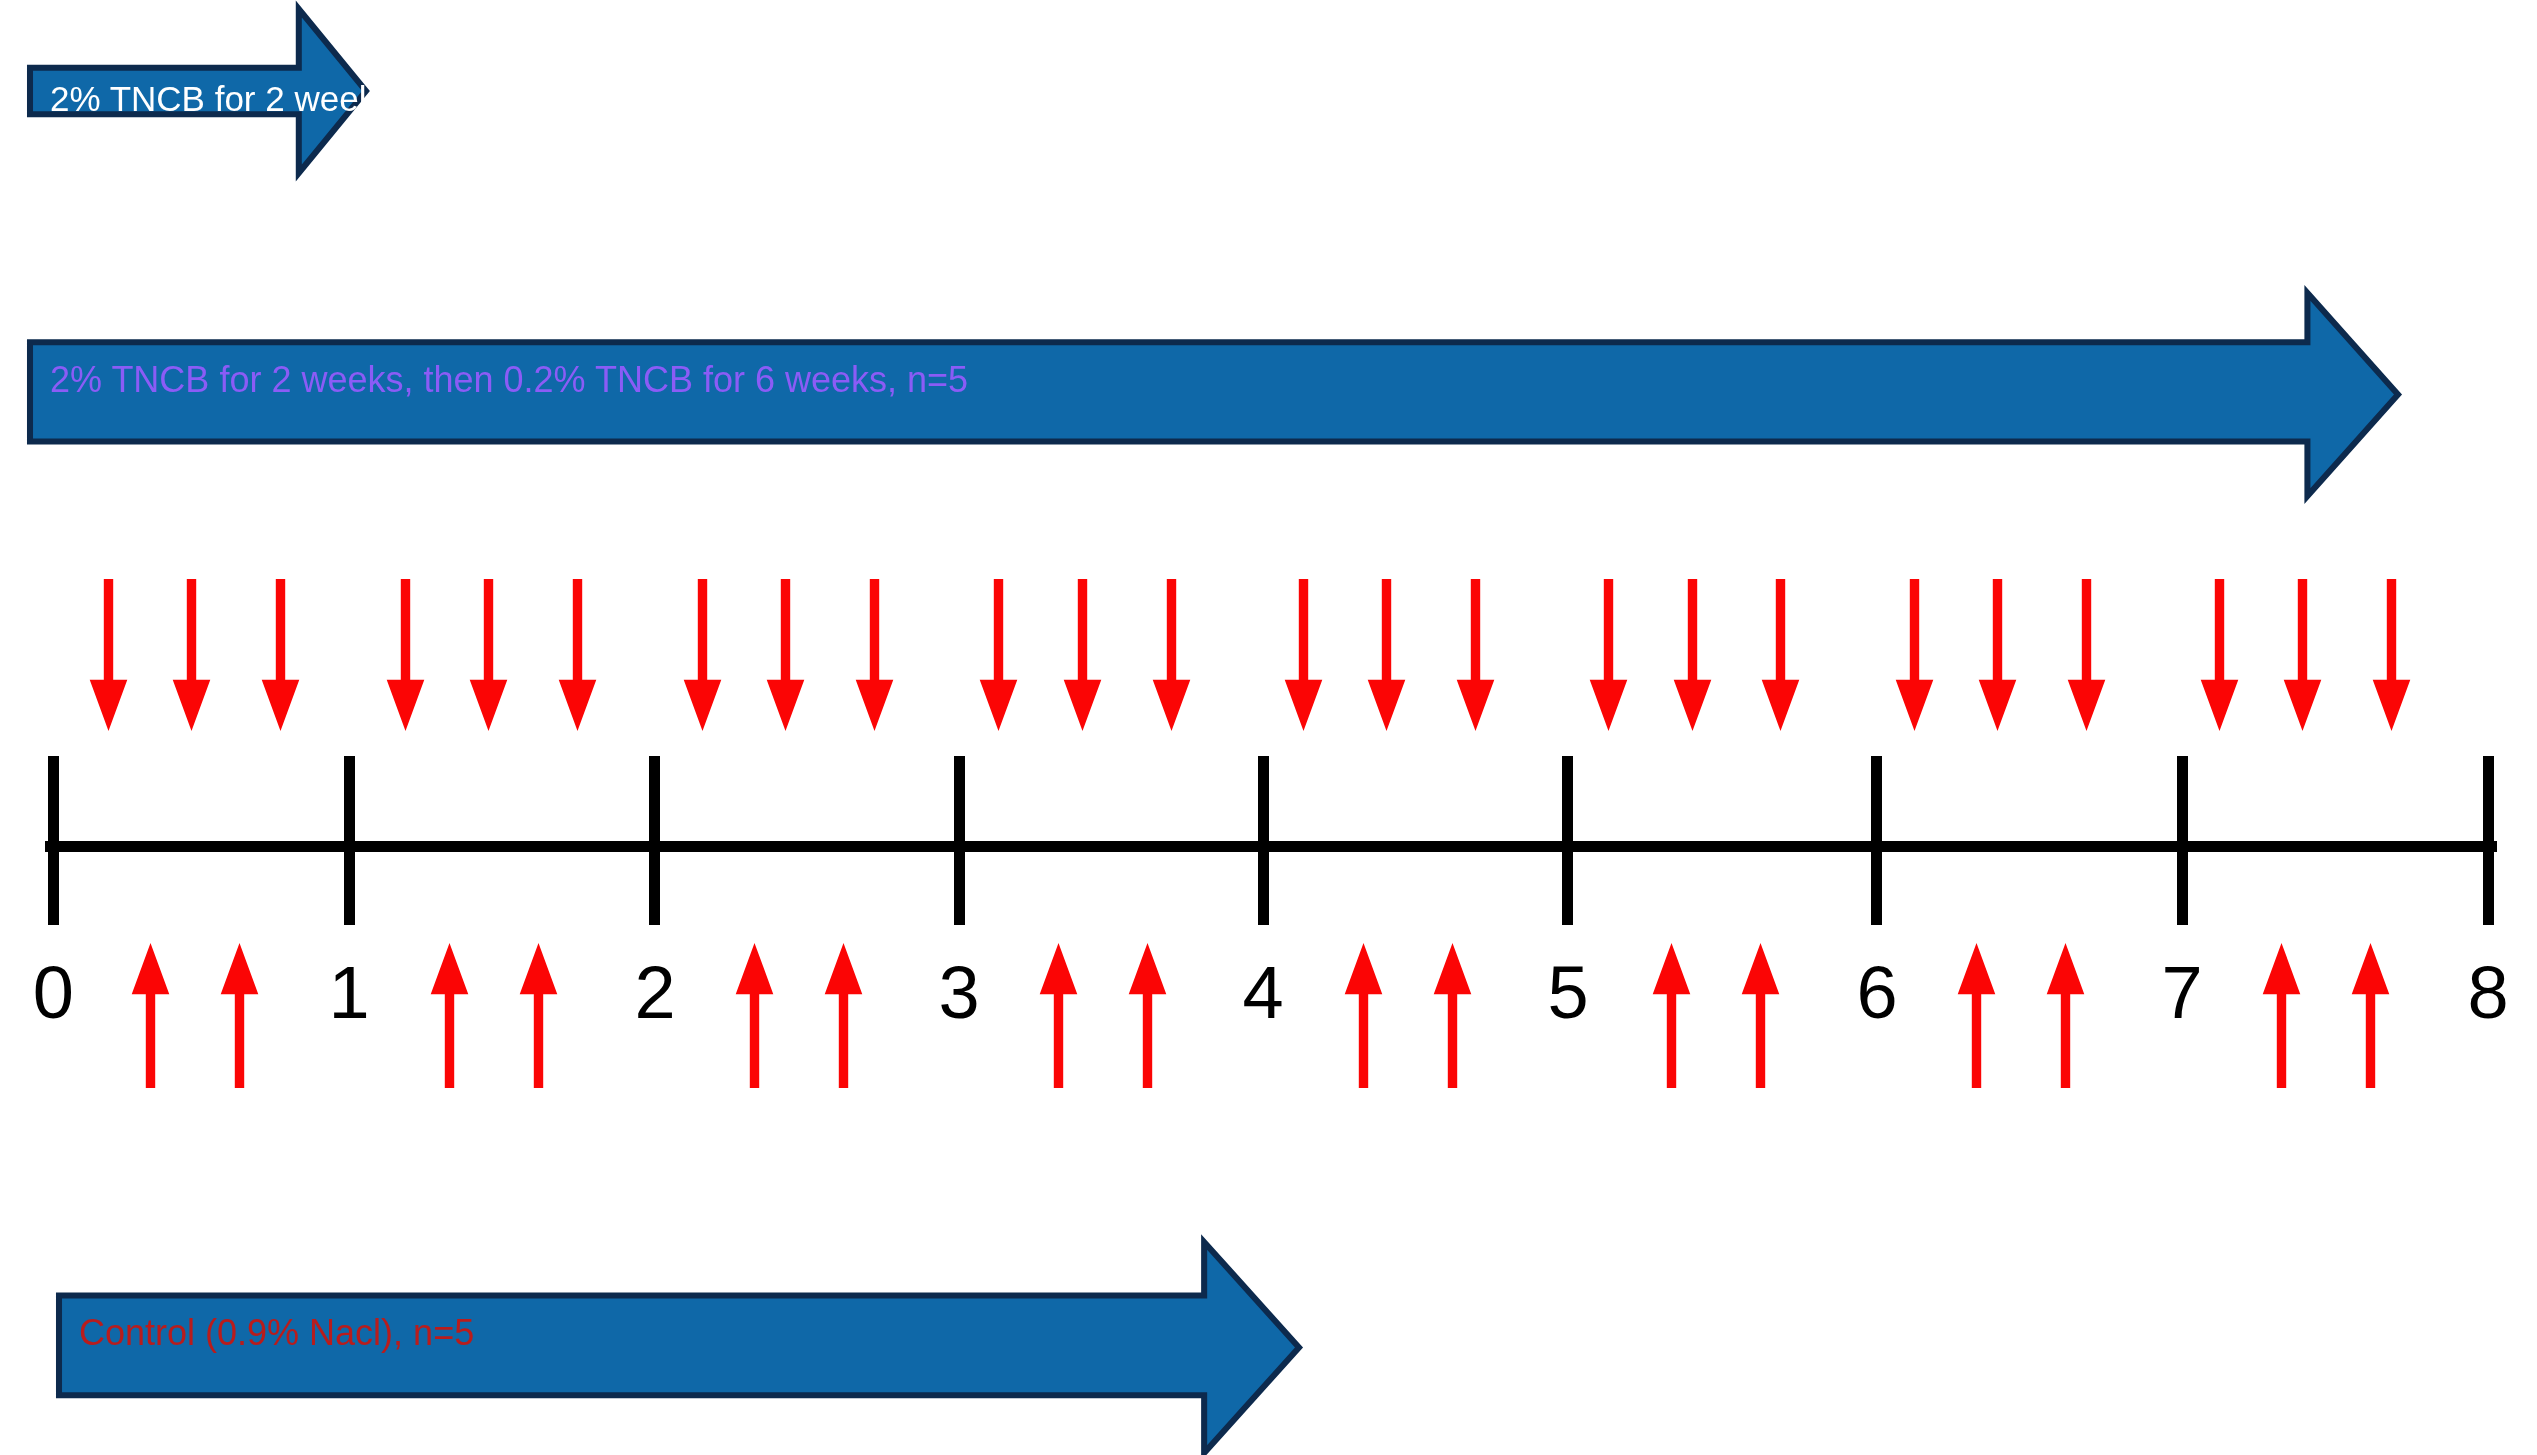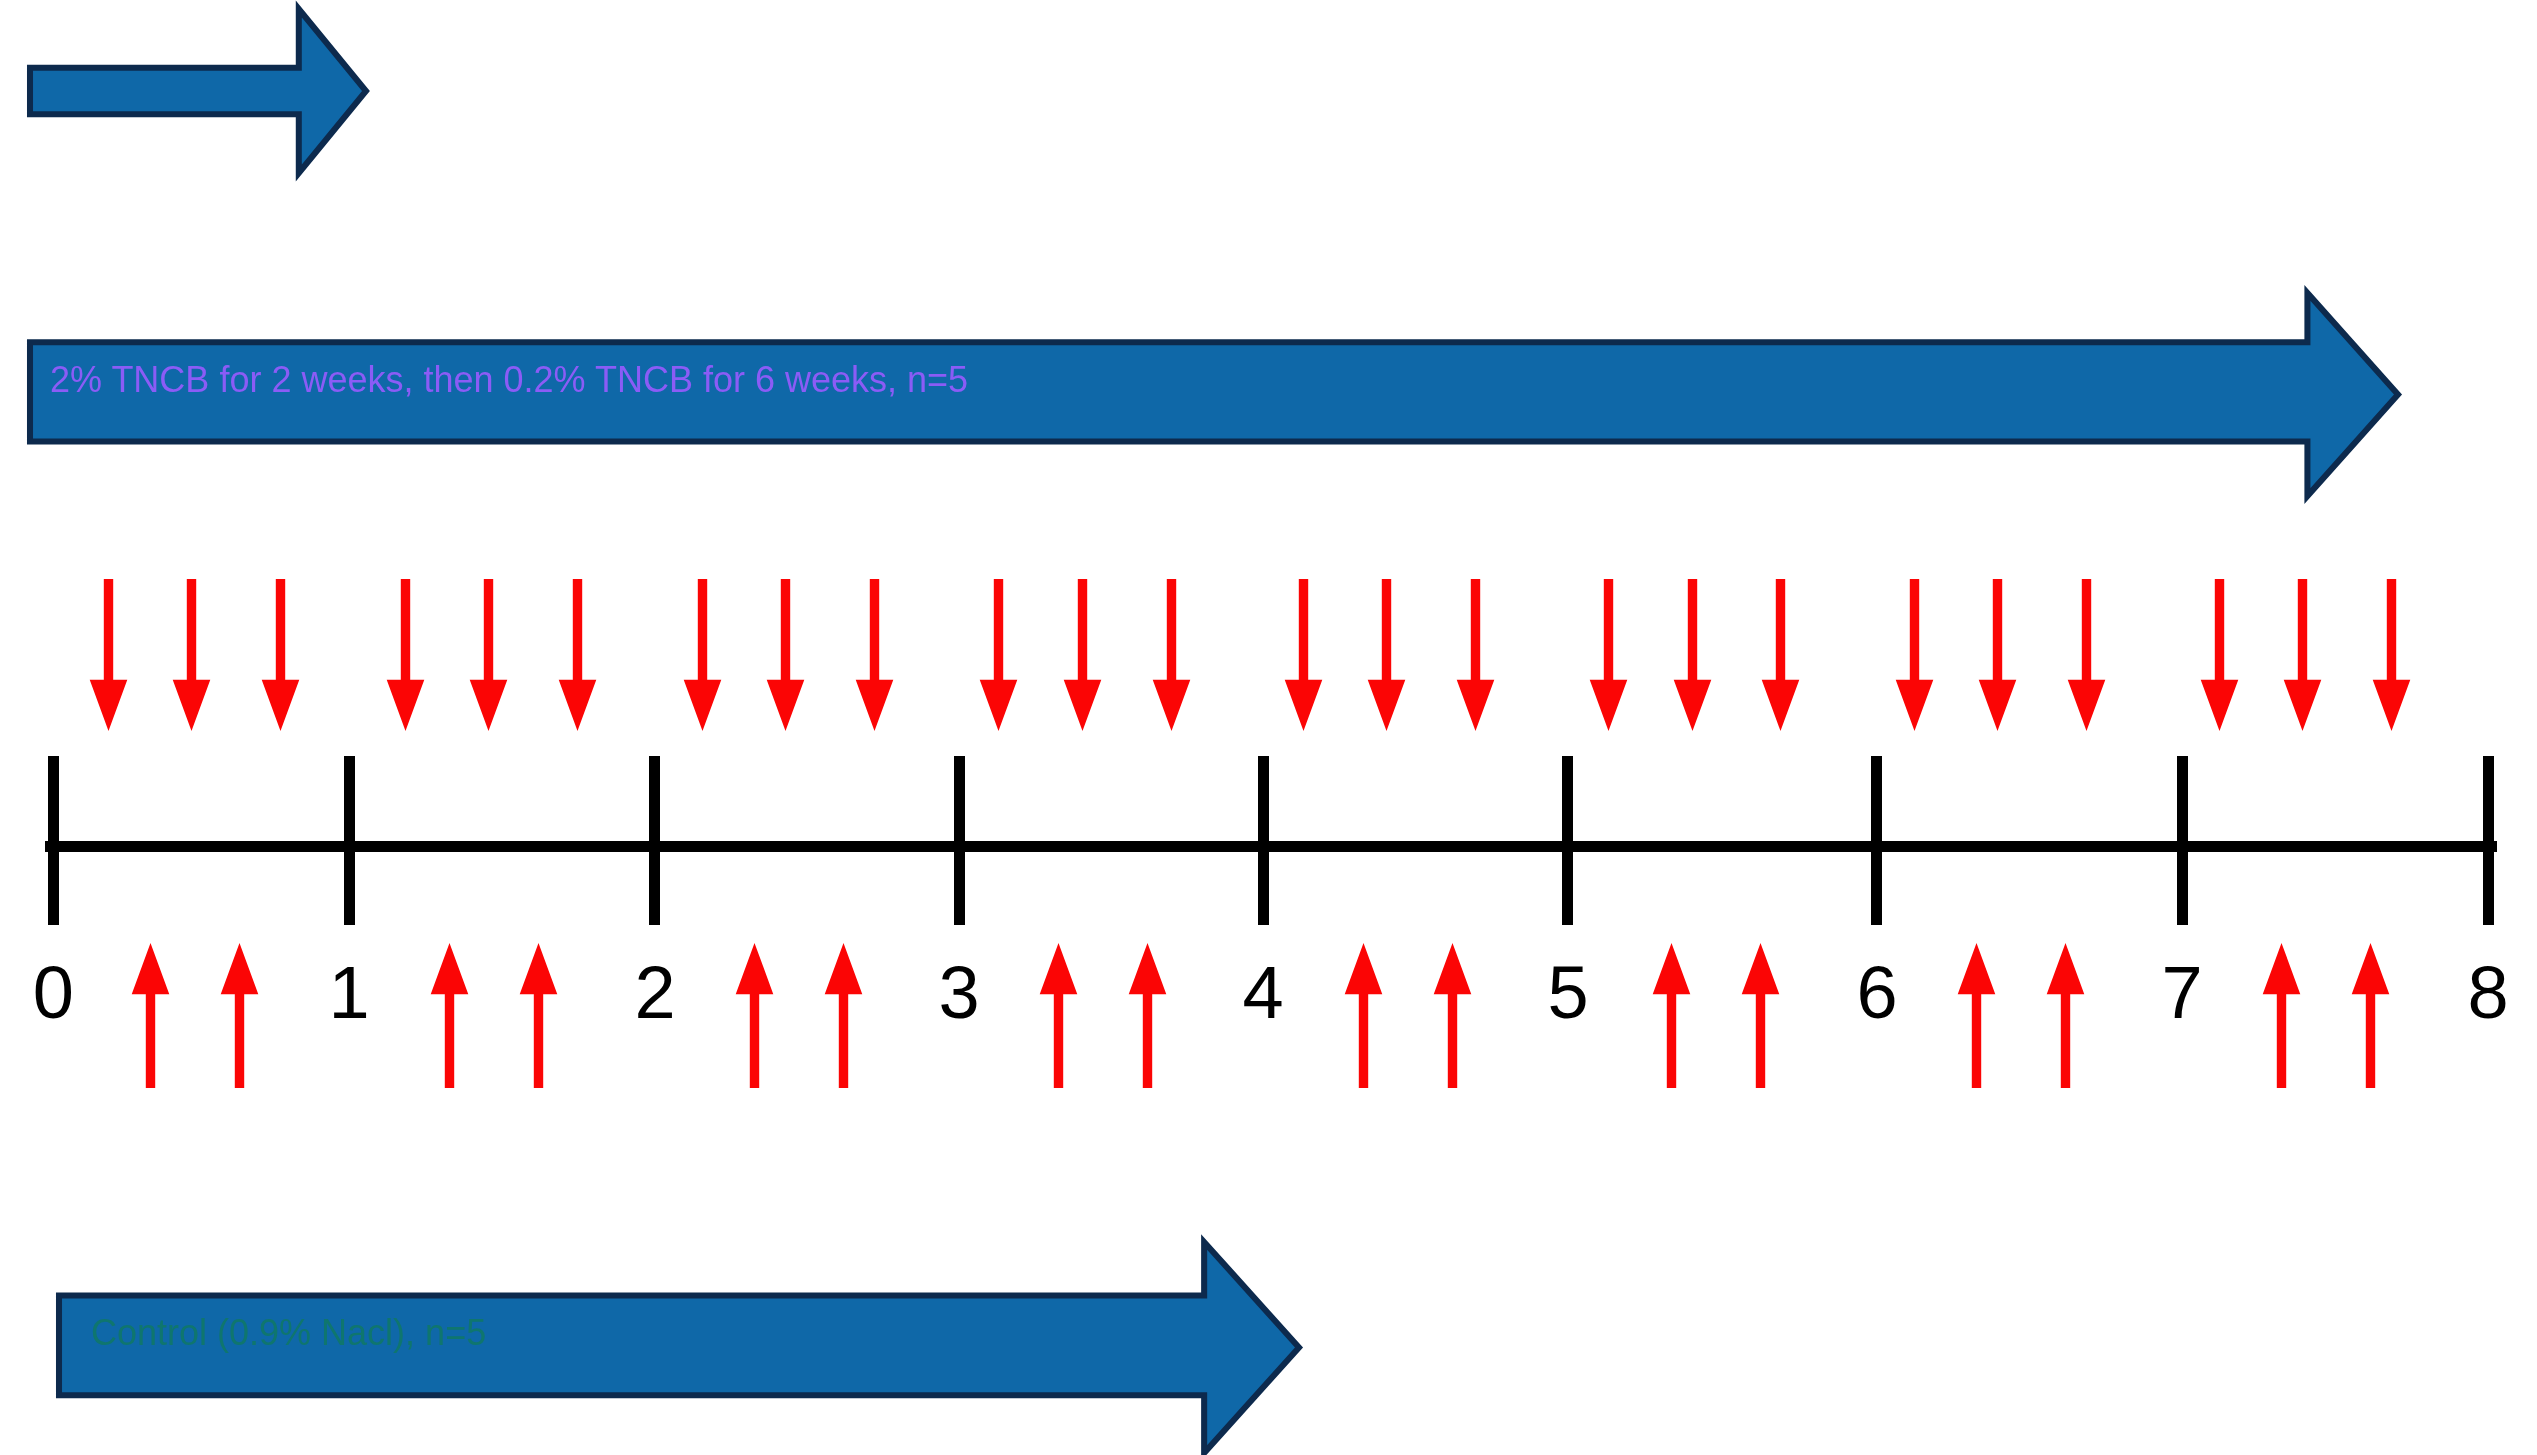--- a/index.html
+++ b/index.html
@@ -59,20 +59,21 @@
 </head>
 <body>
 
 <div id="canvas">
 
   <div class="block-arrow" id="ta1" style="left: 30px; top: 8.6px; width: 336px; height: 164px;">
       <svg viewBox="0 0 390 190" preserveAspectRatio="none">
         <polygon points="0,68 312,68 312,0 390,95 312,190 312,122 0,122" fill="#0f68a8" stroke="#0d2a4d" stroke-width="7" stroke-linejoin="miter"></polygon>
       </svg>
     </div>
+  <div class="arrow-label" id="ta1-label" style="left: 50px; top: 81px; font-size: 35px; color: rgb(255, 255, 255);">2% TNCB for 2 weeks, n=5</div>
 
   <div class="block-arrow" id="ta2" style="left: 30px; top: 293px; width: 2368px; height: 203px;">
       <svg viewBox="0 0 2745 235" preserveAspectRatio="none">
         <polygon points="0,57 2640,57 2640,0 2745,117.5 2640,235 2640,172 0,172" fill="#0f68a8" stroke="#0d2a4d" stroke-width="7" stroke-linejoin="miter"></polygon>
       </svg>
     </div>
   <div class="arrow-label" id="ta2-label" style="left: 50px; top: 362px; font-size: 36px; color: #8b5cf6;">2% TNCB for 2 weeks, then 0.2% TNCB for 6 weeks, n=5</div>
 
   <div id="down-arrows">
       <div class="tick-arrow" style="left: 88px; top: 578px; width: 41px; height: 154px;">
@@ -300,16 +301,16 @@
           <polygon points="24,0 46,60 29.5,60 29.5,170 18.5,170 18.5,60 2,60" fill="#fb0505"></polygon>
         </svg>
       </div>
     </div>
 
   <div class="block-arrow" id="ca" style="left: 59px; top: 1242px; width: 1240px; height: 211px;">
       <svg viewBox="0 0 1438 245" preserveAspectRatio="none">
         <polygon points="0,62 1328,62 1328,0 1438,122.5 1328,245 1328,178 0,178" fill="#0f68a8" stroke="#0d2a4d" stroke-width="7" stroke-linejoin="miter"></polygon>
       </svg>
     </div>
-  <div class="arrow-label" id="ca-label" style="left: 79px; top: 1315px; font-size: 36px; color: #0f766e; margin-left: 12px;">Control (0.9% Nacl), n=5</div>
+  <div class="arrow-label" id="ca-label" style="left: 79px; top: 1315px; font-size: 36px; color: #b91c1c;">Control (0.9% Nacl), n=5</div>
 
 </div>
 
 
 </body></html>

